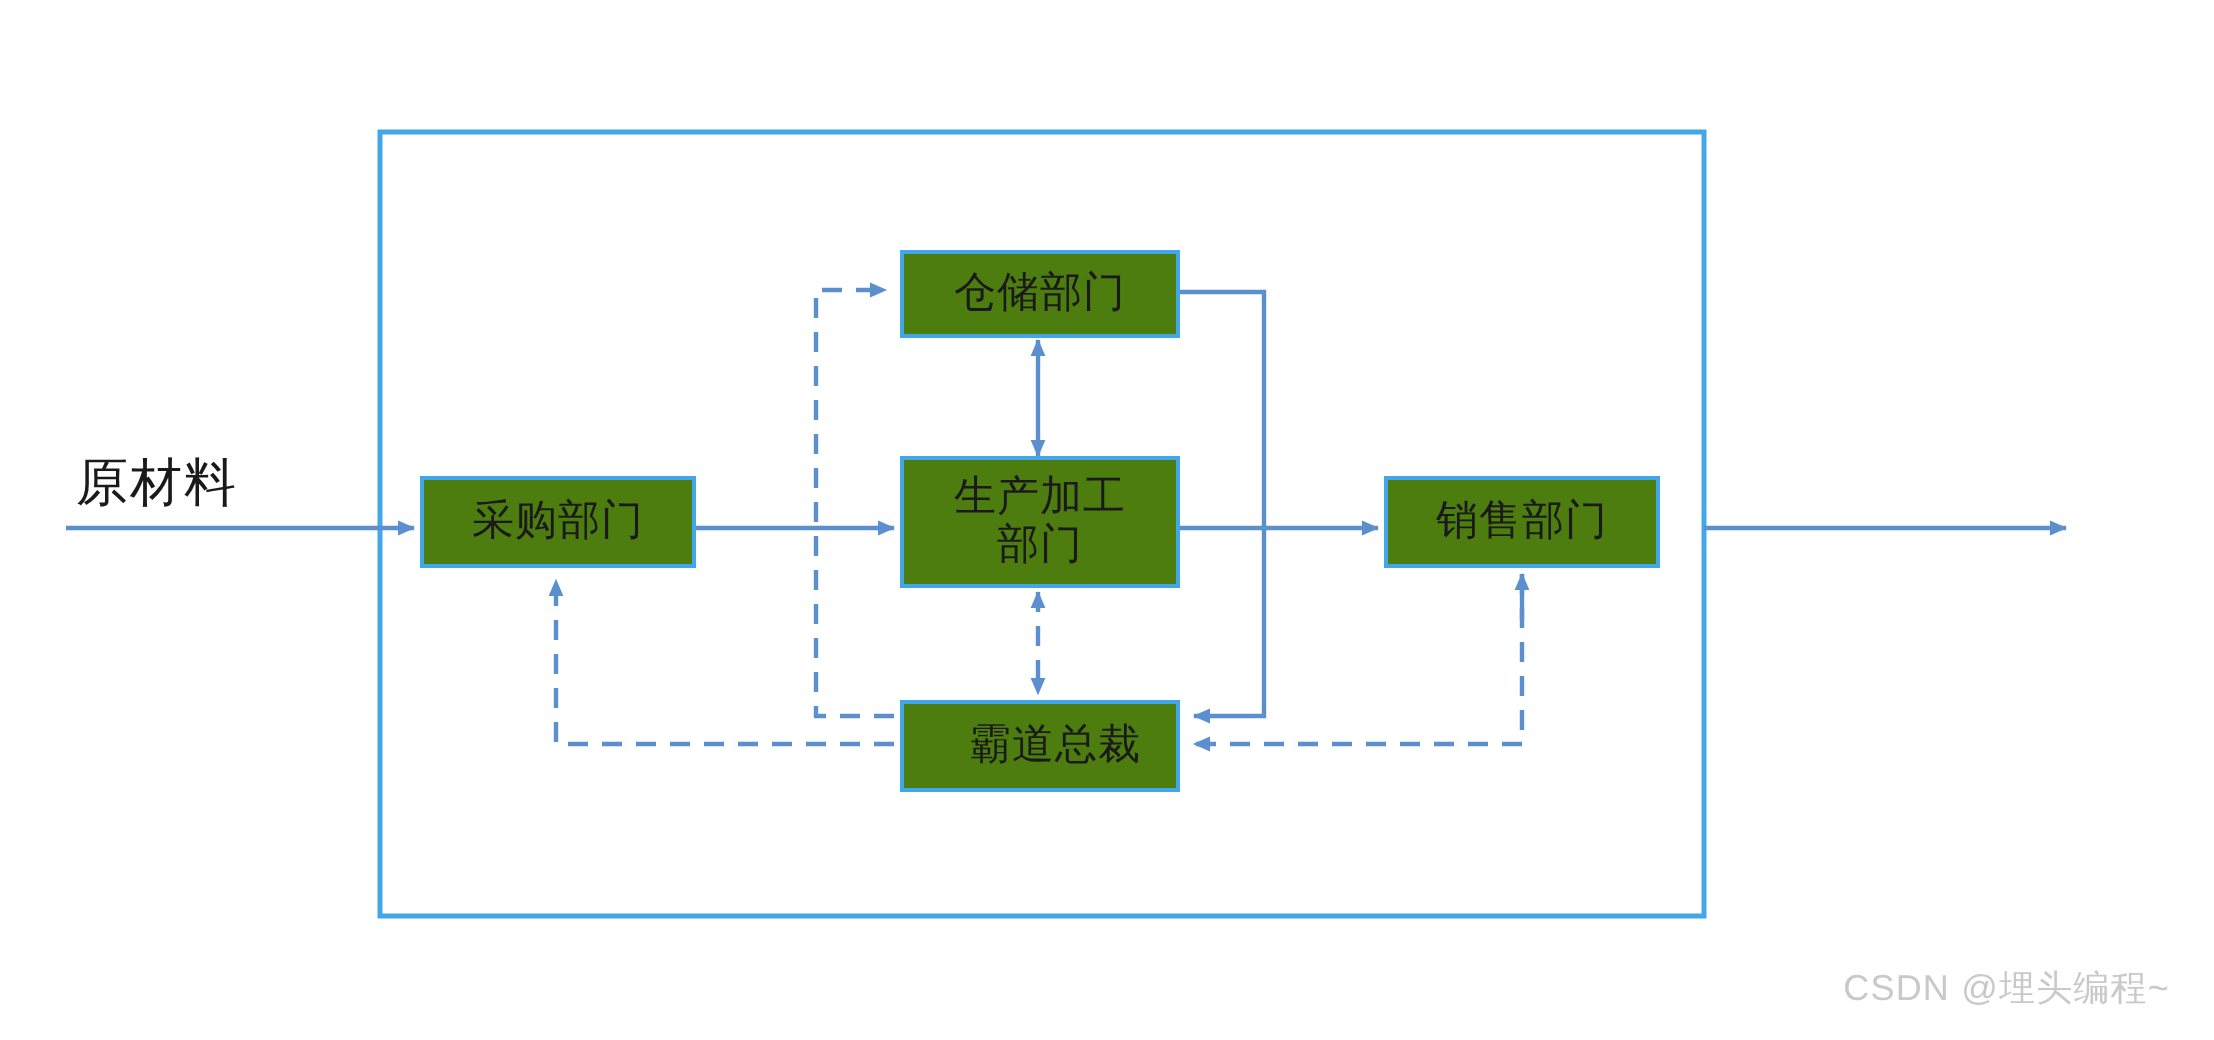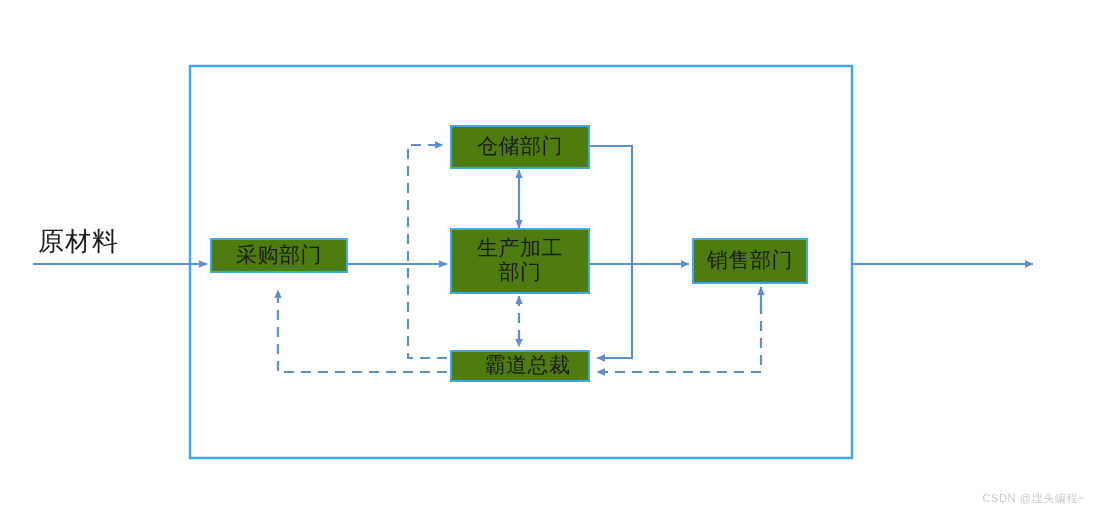--- a/index.html
+++ b/index.html
@@ -52,21 +52,21 @@
     letter-spacing: 1px;
     white-space: nowrap;
     z-index: 6;
   }
   .watermark {
     position: absolute;
     right: 22px;
     bottom: 14px;
     color: #c9c9c9;
     font-family: "Liberation Sans", "DejaVu Sans", sans-serif;
-    font-size: 11px;
+    font-size: 18px;
     letter-spacing: 0.6px;
     white-space: nowrap;
     z-index: 8;
   }
 </style>
 </head>
 <body>
 
 <div id="canvas">
 
@@ -99,36 +99,36 @@
     <polyline points="447,372 278,372 278,290" fill="none" stroke="#5B8FD0" stroke-width="2.2" stroke-dasharray="10,7" marker-end="url(#arr)"></polyline>
 
     <line x1="519" y1="296" x2="519" y2="347" stroke="#5B8FD0" stroke-width="2.2" stroke-dasharray="10,7" marker-end="url(#arr)" marker-start="url(#arrStart)"></line>
 
     <polyline points="761,287 761,372 597,372" fill="none" stroke="#5B8FD0" stroke-width="2.2" stroke-dasharray="10,7" marker-end="url(#arr)"></polyline>
     <polyline points="761,310 761,287" fill="none" stroke="#5B8FD0" stroke-width="2.2" marker-end="url(#arr)"></polyline>
   </svg>
 
   <div class="io-label" style="left:38px; top:224px;">原材料</div>
 
-  <div class="node-box" style="left:210px; top:238px; width:138px; height:35px;">
+  <div class="node-box" style="left:210px; top:238px; width:138px; height:46px;">
     <span class="node-label">采购部门</span>
   </div>
 
   <div class="node-box" style="left:450px; top:125px; width:140px; height:44px;">
     <span class="node-label">仓储部门</span>
   </div>
 
   <div class="node-box" style="left:450px; top:228px; width:140px; height:66px;">
     <span class="node-label">生产加工
 部门</span>
   </div>
 
-  <div class="node-box" style="left:450px; top:350px; width:140px; height:32px;padding-left:15px;">
+  <div class="node-box" style="left:450px; top:350px; width:140px; height:46px;padding-left:15px;">
     <span class="node-label">霸道总裁</span>
   </div>
 
-  <div class="node-box" style="left:692px; top:238px; width:116px; height:46px;">
+  <div class="node-box" style="left:692px; top:238px; width:138px; height:46px;">
     <span class="node-label">销售部门</span>
   </div>
 
   <div class="watermark">CSDN @埋头编程~</div>
 
 </div>
 
 </body></html>

